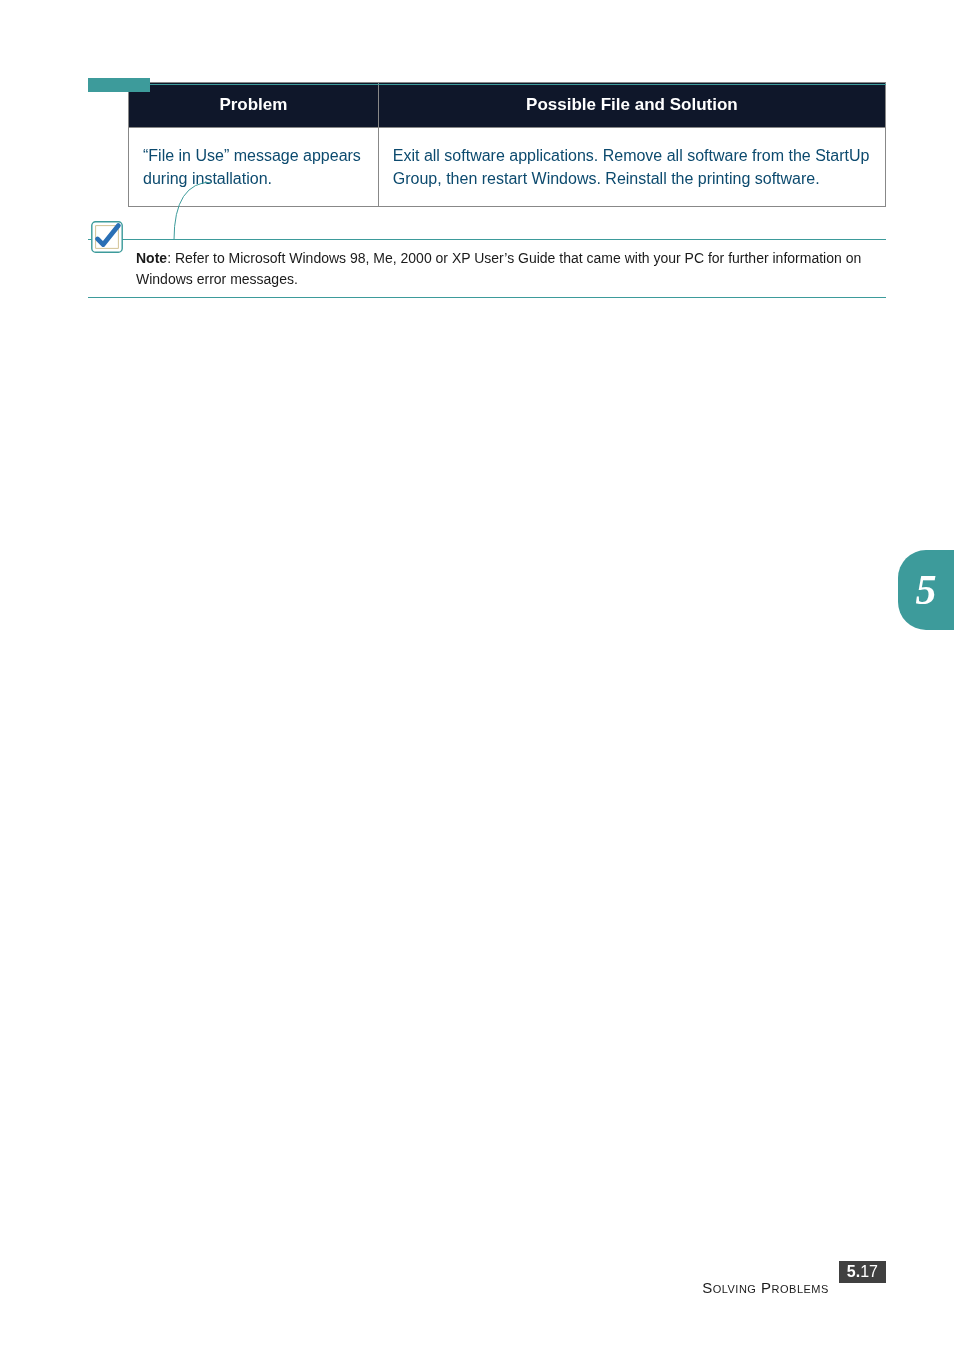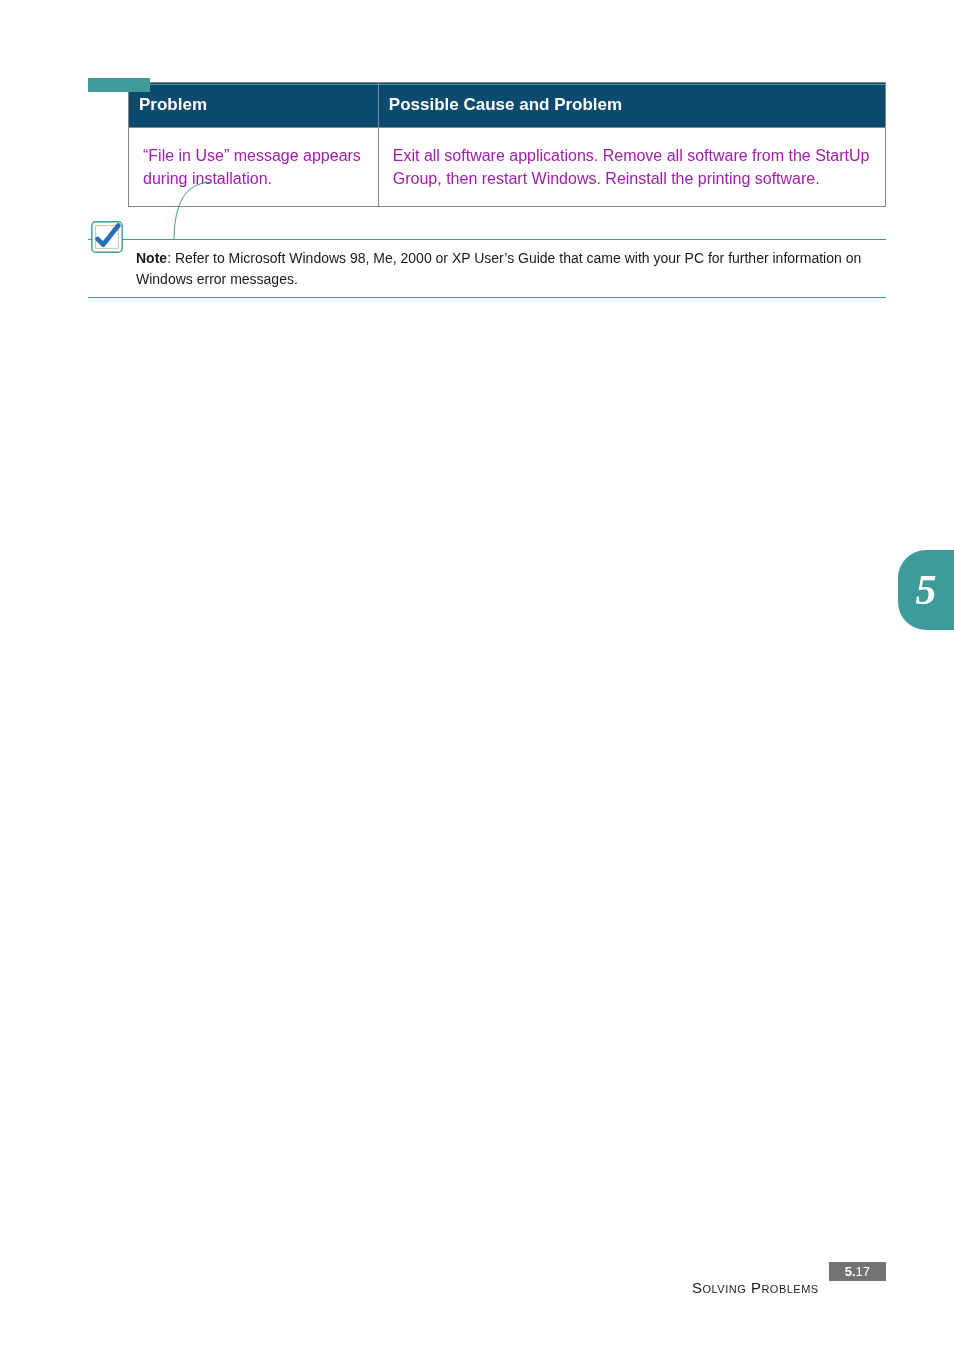--- a/index.html
+++ b/index.html
@@ -46,33 +46,33 @@
   }
   .table-wrap {
     margin-left: 128px;
     margin-right: 68px;
   }
   table {
     width: 100%;
     border-collapse: collapse;
   }
   th {
-    background: #0c4a6e;
+    background: #0f172a;
     color: #ffffff;
     font-size: 17px;
     font-weight: bold;
     padding: 12px 10px;
     border: 1px solid #888;
-    text-align: left;
+    text-align: center;
   }
   td {
     border: 1px solid #888;
     padding: 16px 14px;
     font-size: 16px;
-    color: #a21caf;
+    color: #0c4a6e;
     line-height: 1.45;
     vertical-align: top;
   }
   td.problem-col {
     width: 33%;
   }
   .note-block {
     margin-left: 88px;
     margin-right: 68px;
     margin-top: 32px;
@@ -130,24 +130,24 @@
     align-items: center;
     gap: 10px;
   }
   .footer-label {
     font-variant: small-caps;
     letter-spacing: 0.5px;
     font-size: 15px;
     margin-top: 32px;
   }
   .footer-page {
-    background: #737373;
+    background: #404040;
     color: #ffffff;
-    padding: 2px 16px;
-    font-size: 13px;
+    padding: 2px 8px;
+    font-size: 16px;
   }
   .footer-page b {
     font-weight: bold;
   }
   .note-curve {
     position: absolute;
     left: 84px;
     top: -58px;
     width: 40px;
     height: 58px;
@@ -160,21 +160,21 @@
 <div class="header-decoration">
   <div class="bar-block"></div>
   <div class="bar-line"></div>
 </div>
 
 <div class="table-wrap">
   <table>
     <thead>
       <tr>
         <th>Problem</th>
-        <th>Possible Cause and Problem</th>
+        <th>Possible File and Solution</th>
       </tr>
     </thead>
     <tbody>
       <tr>
         <td class="problem-col">“File in Use” message appears during installation.</td>
         <td>Exit all software applications. Remove all software from the StartUp Group, then restart Windows. Reinstall the printing software.</td>
       </tr>
     </tbody>
   </table>
 </div>

